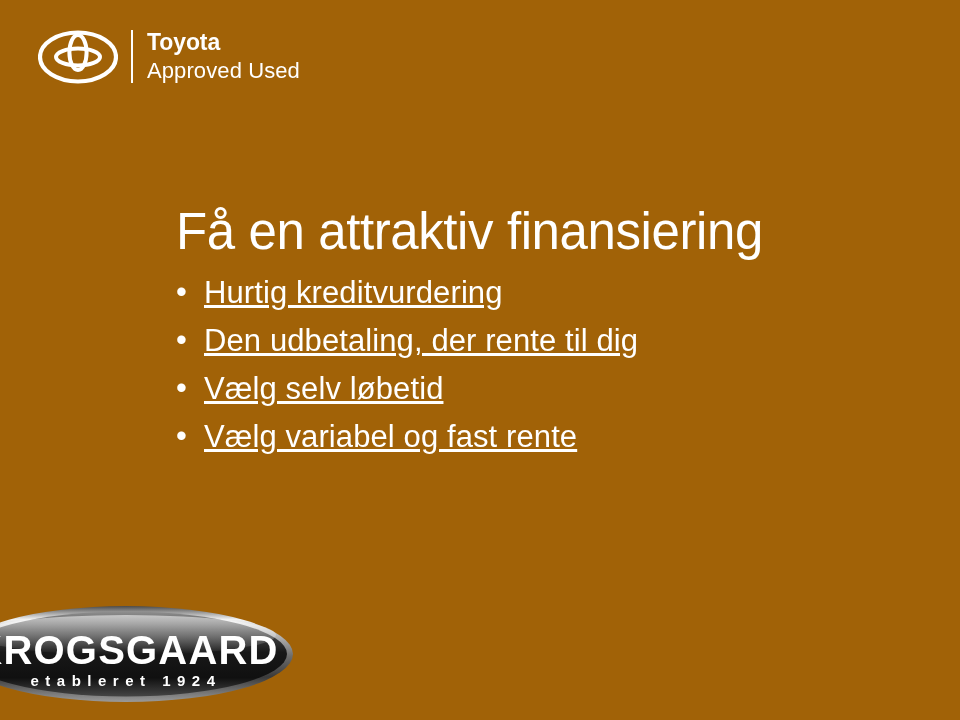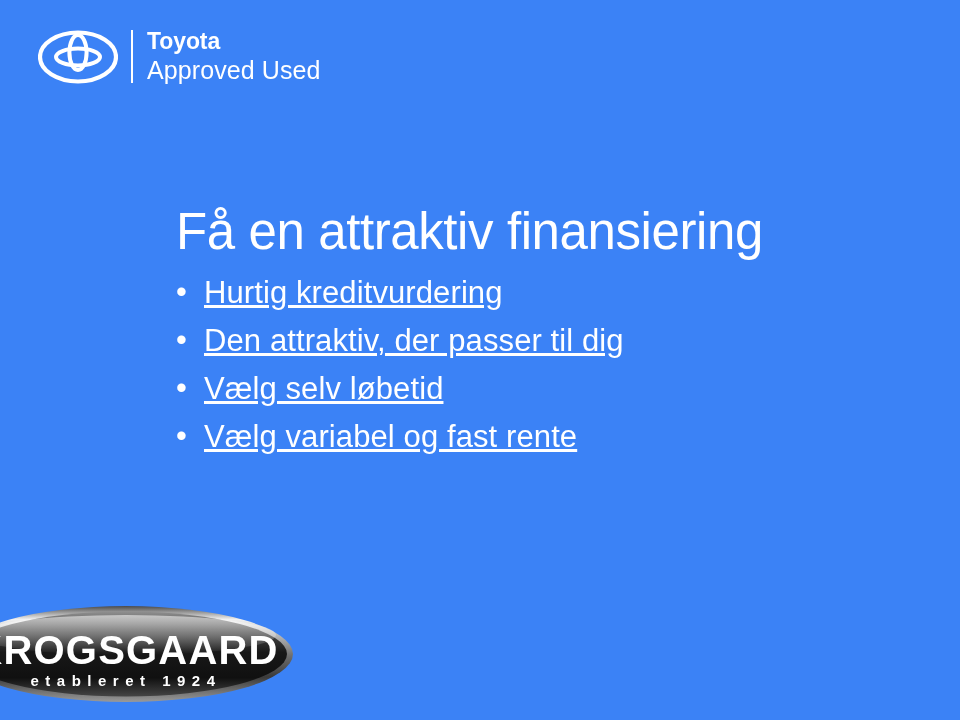--- a/index.html
+++ b/index.html
@@ -17,21 +17,21 @@
     position: relative;
     color: #ffffff;
     -webkit-font-smoothing: antialiased;
   }
 
   .slide {
     position: absolute;
     inset: 0;
     width: 960px;
     height: 720px;
-    background: #3b82f6;
+    background: #a16207;
     overflow: hidden;
   }
 
   
   .brand-lockup {
     position: absolute;
     left: 38px;
     top: 24px;
     display: flex;
     align-items: center;
@@ -67,21 +67,21 @@
   .brand-line-1 {
     font-size: 23px;
     font-weight: bold;
     letter-spacing: -0.1px;
     color: #ffffff;
     line-height: 1.02;
     white-space: nowrap;
   }
 
   .brand-line-2 {
-    font-size: 25px;
+    font-size: 22px;
     font-weight: 300;
     letter-spacing: 0.1px;
     color: #ffffff;
     line-height: 1.18;
     margin-top: 3px;
     white-space: nowrap;
   }
 
   
   .content {
@@ -180,21 +180,21 @@
 
     <ul class="bullet-list">
 
       <li class="bullet-item">
         <span class="bullet-marker">•</span>
         <span class="bullet-text">Hurtig kreditvurdering</span>
       </li>
 
       <li class="bullet-item">
         <span class="bullet-marker">•</span>
-        <span class="bullet-text">Den attraktiv, der passer til dig</span>
+        <span class="bullet-text">Den udbetaling, der rente til dig</span>
       </li>
 
       <li class="bullet-item">
         <span class="bullet-marker">•</span>
         <span class="bullet-text">Vælg selv løbetid</span>
       </li>
 
       <li class="bullet-item">
         <span class="bullet-marker">•</span>
         <span class="bullet-text">Vælg variabel og fast rente</span>

